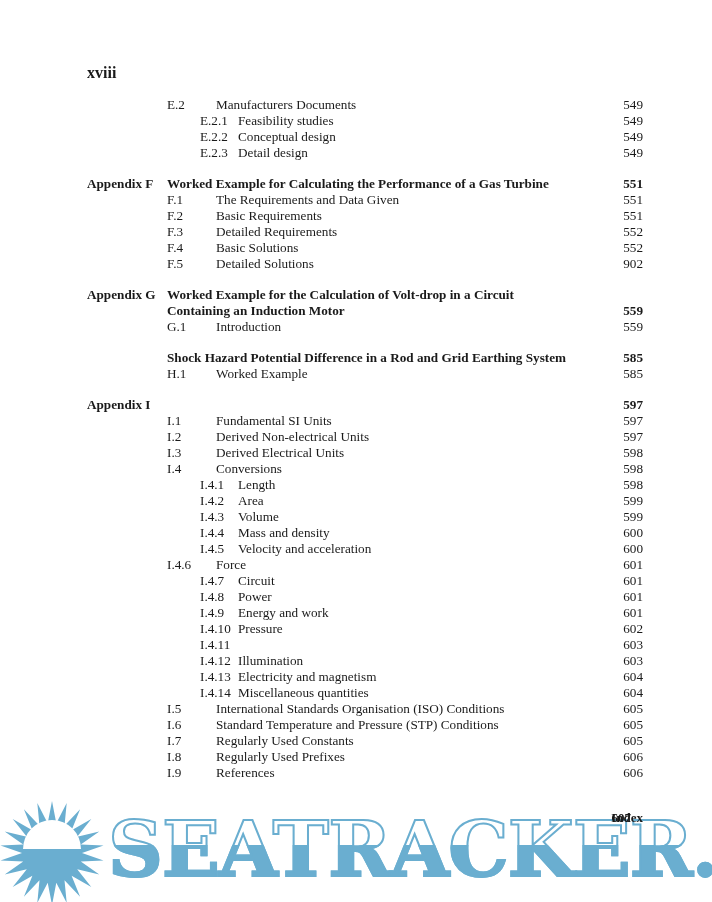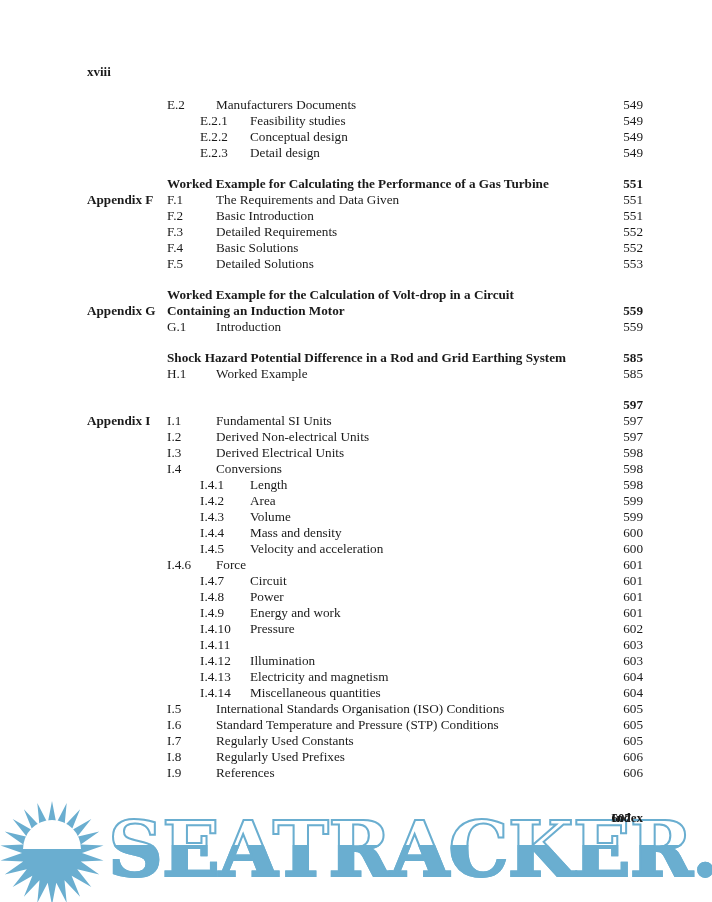--- a/index.html
+++ b/index.html
@@ -1,28 +1,28 @@
 <!DOCTYPE html>
 <html><head>
 <meta charset="utf-8">
 <style>
   html, body { margin: 0; padding: 0; background: #ffffff; }
   body { width: 712px; height: 902px; position: relative; overflow: hidden;
          font-family: "Liberation Serif", "DejaVu Serif", serif; color: #1a1a1a; }
-  .page-num { position: absolute; left: 87px; top: 64px; font-weight: bold; font-size: 13px; }
+  .page-num { position: absolute; left: 87px; top: 64px; font-weight: bold; font-size: 16px; }
   .toc { position: absolute; left: 87px; top: 97px; width: 556px; font-size: 13.2px; }
   .row { position: relative; height: 16px; line-height: 16px; white-space: nowrap; }
   .row .pg { position: absolute; right: 0; top: 0; }
   .row .num, .row .txt { position: absolute; top: 0; }
   .lv1 .num { left: 80px; }
   .lv1 .txt { left: 113px; margin-left: 16px; }
   .lv2 .num { left: 113px; }
-  .lv2 .txt { left: 163px; }
+  .lv2 .txt { left: 151px; }
   .app { font-weight: bold; }
-  .app .label { position: absolute; left: 0; top: 16px; }
+  .app .label { position: absolute; left: 0; top: 0; }
   .app .txt { position: absolute; left: 80px; top: 0; }
   .gap { height: 15px; }
   .watermark { position: absolute; left: 0; top: 795px; width: 712px; height: 107px; pointer-events: none; }
   .wm-text { position: absolute; left: 108px; top: 812px; font-family: "DejaVu Serif", serif; font-weight: bold;
              font-size: 76px; letter-spacing: -1px; line-height: 76px; color: transparent;
              -webkit-text-stroke: 2px #6aaed0;
              background: linear-gradient(to bottom, #ffffff 0%, #ffffff 44%, #6aaed0 44%, #6aaed0 100%);
              -webkit-background-clip: text; background-clip: text; }
   .index-row { position: absolute; left: 87px; top: 810px; width: 556px; font-weight: bold; font-size: 13px; height: 16px; line-height: 16px; z-index: 3; text-align: right; }
   .index-row .pg { position: absolute; right: 12px; top: 0; }
@@ -62,37 +62,37 @@
     <span class="txt">Worked Example for Calculating the Performance of a Gas Turbine</span>
     <span class="pg">551</span>
   </div>
   <div class="row lv1">
     <span class="num">F.1</span>
     <span class="txt">The Requirements and Data Given</span>
     <span class="pg">551</span>
   </div>
   <div class="row lv1">
     <span class="num">F.2</span>
-    <span class="txt">Basic Introduction</span>
+    <span class="txt">Basic Requirements</span>
     <span class="pg">551</span>
   </div>
   <div class="row lv1">
     <span class="num">F.3</span>
     <span class="txt">Detailed Requirements</span>
     <span class="pg">552</span>
   </div>
   <div class="row lv1">
     <span class="num">F.4</span>
     <span class="txt">Basic Solutions</span>
     <span class="pg">552</span>
   </div>
   <div class="row lv1">
     <span class="num">F.5</span>
     <span class="txt">Detailed Solutions</span>
-    <span class="pg">553</span>
+    <span class="pg">902</span>
   </div>
 
   <div class="gap"></div>
 
   <div class="row app">
     <span class="label">Appendix G</span>
     <span class="txt">Worked Example for the Calculation of Volt-drop in a Circuit</span>
   </div>
   <div class="row app">
     <span class="txt">Containing an Induction Motor</span>

